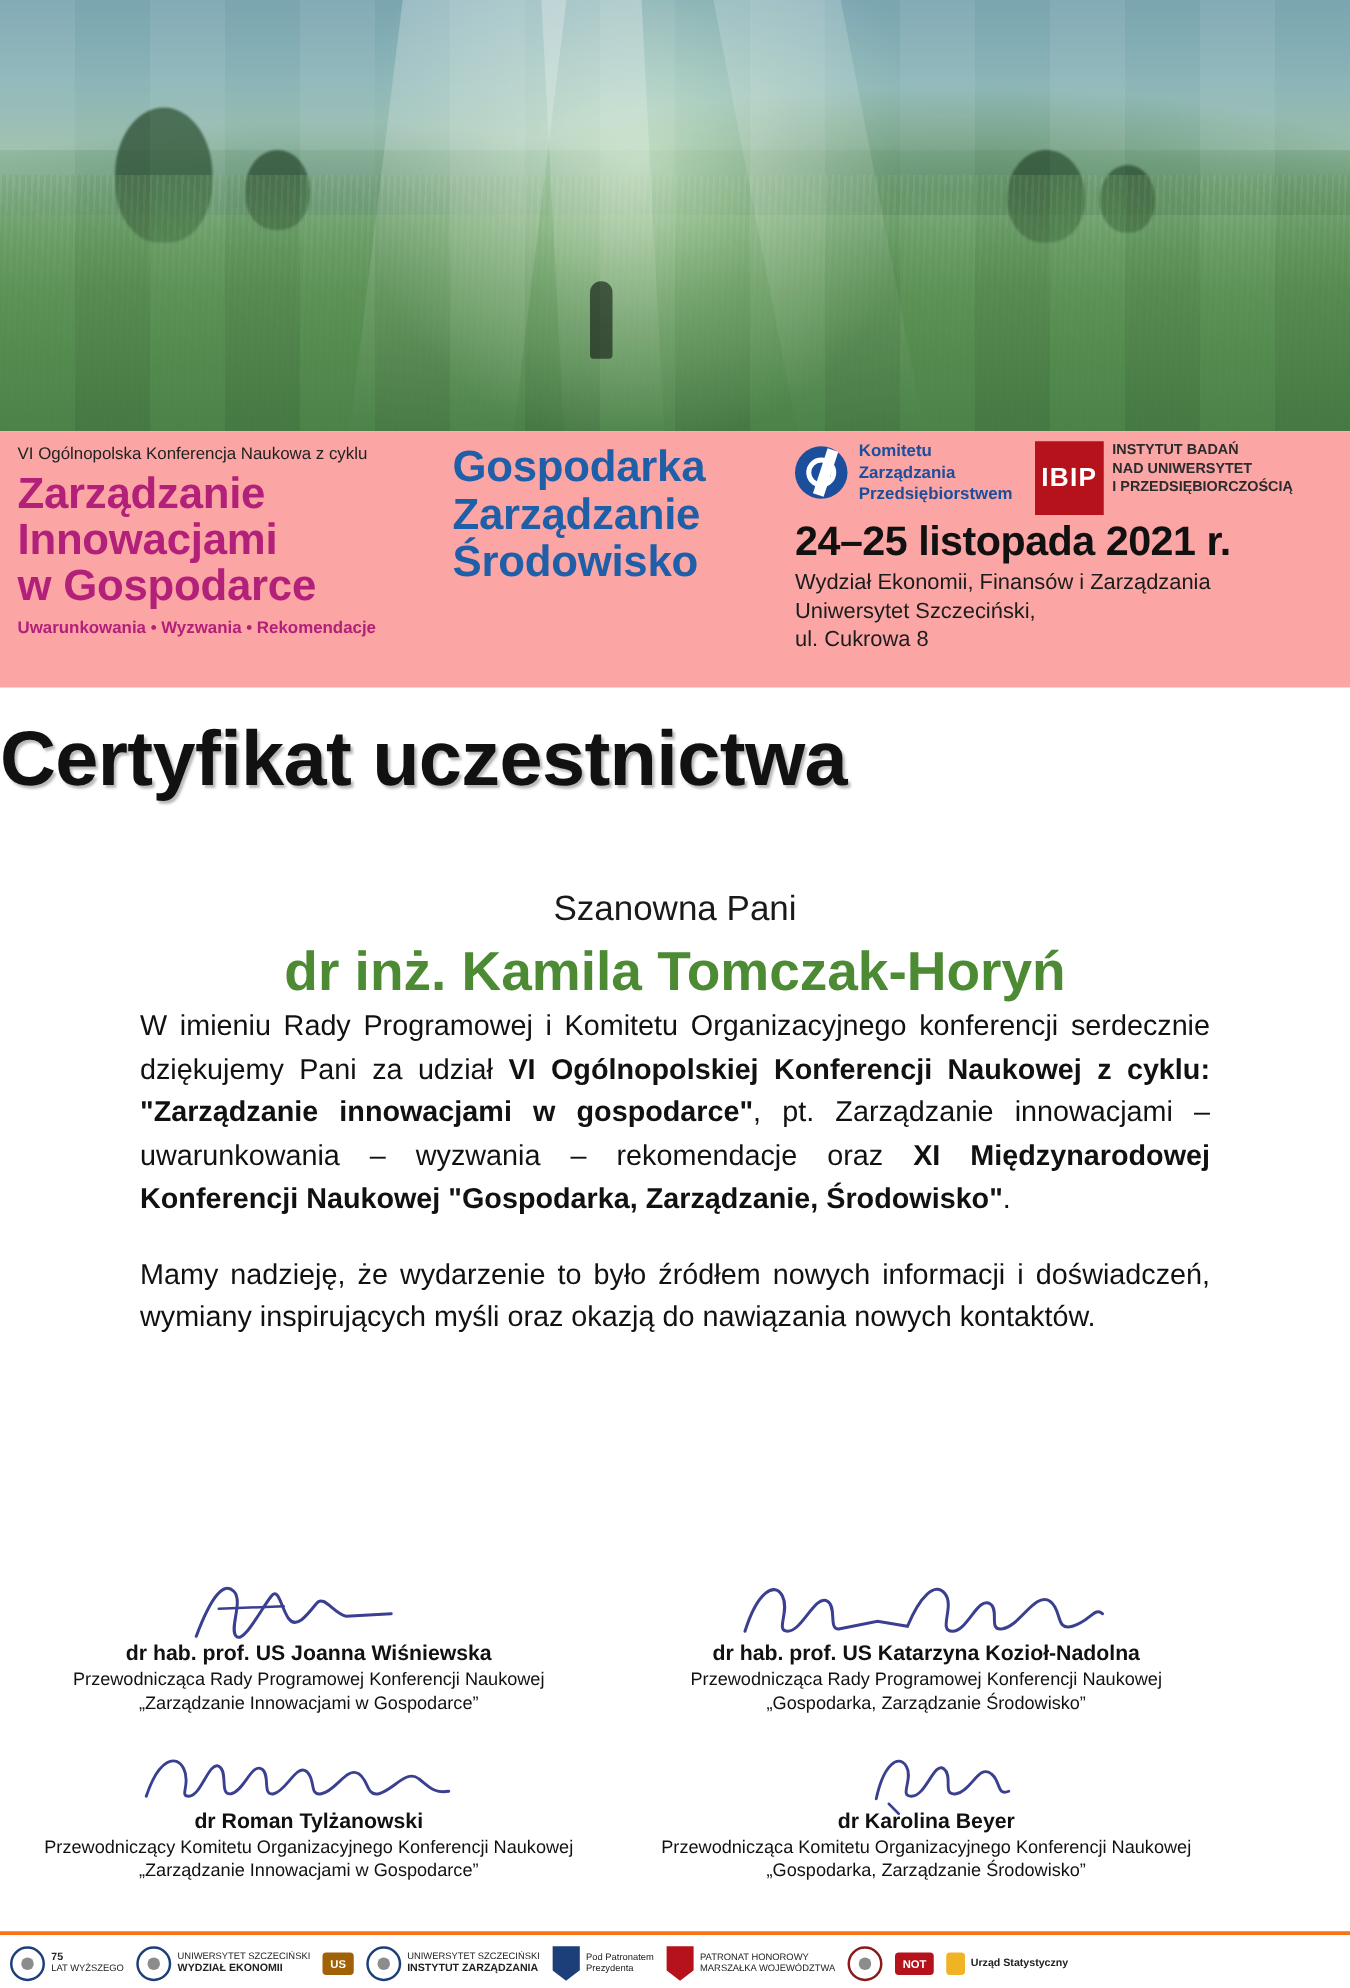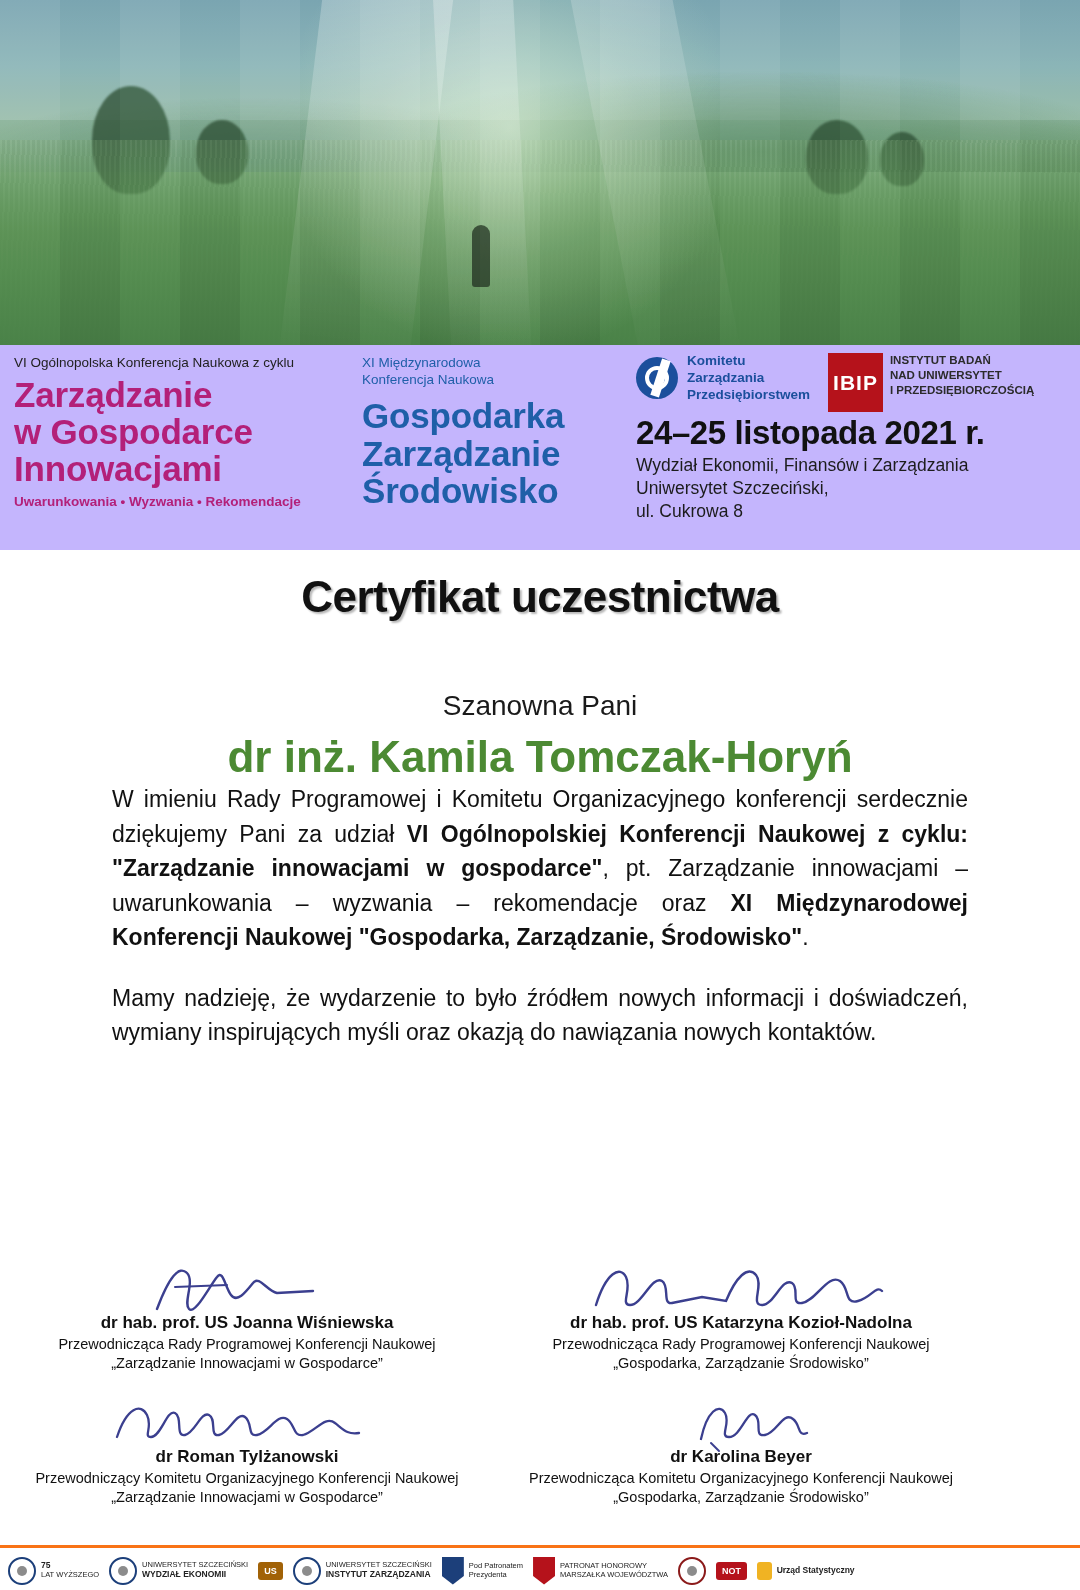--- a/index.html
+++ b/index.html
@@ -81,21 +81,21 @@
     left: 0; top: 0; width: 1080px; height: 345px;
     background: repeating-linear-gradient(to right, rgba(255,255,255,.04) 0 60px, rgba(0,0,0,.03) 60px 120px);
     mix-blend-mode: overlay;
   }
 
   
   .logobar {
     position: relative;
     width: 1080px;
     height: 205px;
-    background: #c4b5fd;
+    background: #fca5a5;
     padding-top: 6px;
     box-sizing: border-box;
   }
   .logo-col { position: absolute; }
 
   
   .conf1 { left: 14px; top: 10px; width: 330px; }
   .conf1 .kicker { font-size: 13.5px; color: #222; margin-bottom: 6px; }
   .conf1 .big {
     font-size: 35px; font-weight: 700; color: #b32079; line-height: 1.06;
@@ -136,22 +136,21 @@
   }
   .ibip-text { font-size: 11.5px; color: #2b2b2b; font-weight: 700; line-height: 1.3; }
   .date-line {
     margin-top: 2px; font-size: 33px; font-weight: 700; color: #111; letter-spacing: -.4px;
   }
   .addr { font-size: 17.5px; color: #1c1c1c; line-height: 1.3; margin-top: 2px; }
 
   
   .cert-title {
     margin-top: 22px;
-    text-align: center;
-    font-size: 44px;
+    font-size: 62px;
     font-weight: 700;
     letter-spacing: -.5px;
     color: #111;
     text-shadow: 2px 2px 2px rgba(0,0,0,.28);
   }
   .salutation {
     margin-top: 68px;
     text-align: center;
     font-size: 28px;
     color: #1a1a1a;
@@ -252,31 +251,27 @@
   <div class="figure"></div>
   <div class="strip"></div>
 </div>
 
 <div class="logobar">
 
   <div class="logo-col conf1">
     <div class="kicker">VI Ogólnopolska Konferencja Naukowa z cyklu</div>
     <div class="big">
       <div>Zarządzanie</div>
+      <div>Innowacjami</div>
       <div>w Gospodarce</div>
-      <div>Innowacjami</div>
     </div>
     <div class="sub">Uwarunkowania • Wyzwania • Rekomendacje</div>
   </div>
 
   <div class="logo-col conf2">
-    <div class="kicker">
-      <div>XI Międzynarodowa</div>
-      <div>Konferencja Naukowa</div>
-    </div>
     <div class="big">
       <div>Gospodarka</div>
       <div>Zarządzanie</div>
       <div>Środowisko</div>
     </div>
   </div>
 
   <div class="logo-col inst">
     <div class="inst-row">
       <div class="kzp">

